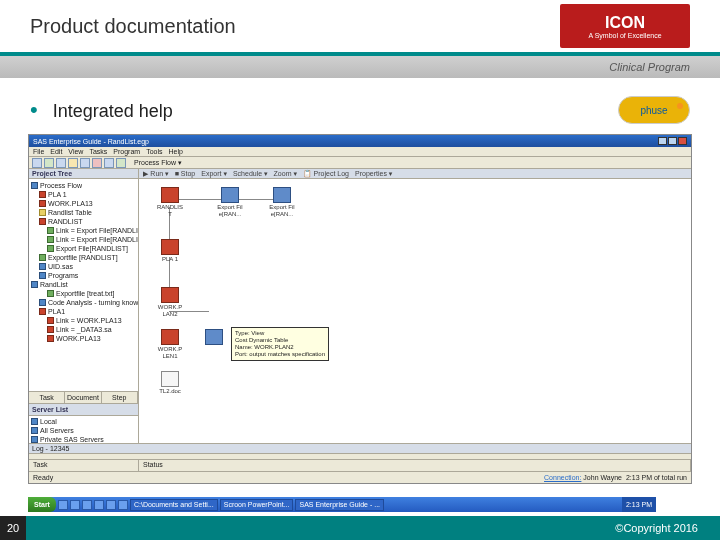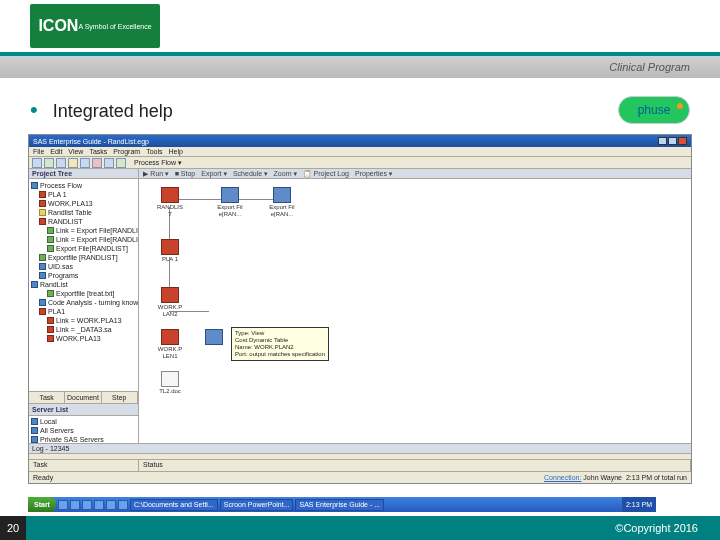--- a/index.html
+++ b/index.html
@@ -1,27 +1,27 @@
 <!DOCTYPE html>
 <html><head>
 <meta charset="utf-8">
 <style>
   * { box-sizing: border-box; margin: 0; padding: 0; }
   body { width: 720px; height: 540px; font-family: Arial, sans-serif; background: #fff; position: relative; }
 
   .header-bar { height: 56px; background: #fff; border-bottom: 4px solid #008b8b; display: flex; align-items: center; padding: 0 30px; justify-content: space-between; }
   .header-title { font-size: 20px; color: #333; }
-  .logo-icon { width: 130px; height: 44px; background: #15803d; color: #fff; display: flex; flex-direction: row; align-items: center; justify-content: center; font-weight: bold; font-size: 16px; border-radius: 2px; }
+  .logo-icon { width: 130px; height: 44px; background: #b91c1c; color: #fff; display: flex; flex-direction: column; align-items: center; justify-content: center; font-weight: bold; font-size: 16px; border-radius: 2px; }
   .logo-icon small { font-size: 7px; font-weight: normal; }
   .sub-bar { height: 22px; background: linear-gradient(#d0d0d0,#bababa); text-align: right; padding-right: 30px; font-size: 11px; color: #555; line-height: 22px; font-style: italic; }
 
   .content { padding: 18px 30px 4px 30px; }
   .bullet { font-size: 18px; color: #222; display: flex; align-items: center; justify-content: space-between; gap: 27px; }
   .bullet .dot { color: #008b8b; margin-right: 10px; font-size: 22px; }
-  .phuse-logo { width: 72px; height: 28px; border: 1px solid #ccc; border-radius: 14px; display: flex; align-items: center; justify-content: center; font-size: 12px; color: #0a5aa0; background: #22c55e; position: relative; }
+  .phuse-logo { width: 72px; height: 28px; border: 1px solid #ccc; border-radius: 14px; display: flex; align-items: center; justify-content: center; font-size: 10px; color: #0a5aa0; background: #eab308; position: relative; }
   .phuse-logo::after { content:""; width:6px; height:6px; background:#f7941e; border-radius:50%; position:absolute; right:6px; top:6px; }
 
   .app-window { margin: 6px 28px 0 28px; height: 350px; border: 1px solid #888; background: #ece9d8; font-size: 7px; color: #222; display: flex; flex-direction: column; }
   .titlebar { height: 12px; background: linear-gradient(#2a6cc9,#1e4e9e); color: #fff; padding: 0 4px; display: flex; align-items: center; justify-content: space-between; }
   .win-controls span { display:inline-block; width:9px; height:8px; background:#d84f3f; margin-left:1px; border:1px solid #333; }
   .win-controls span:first-child, .win-controls span:nth-child(2){ background:#bcd5f0; }
   .menubar { height: 10px; background: #ece9d8; border-bottom: 1px solid #aca899; padding-left: 4px; display: flex; gap: 6px; align-items: center; }
   .toolbar { height: 12px; background: #ece9d8; border-bottom: 1px solid #aca899; display: flex; align-items: center; gap: 2px; padding: 0 3px; }
   .tool-ico { width: 10px; height: 10px; background: #c9d8ef; border: 1px solid #7a96b8; }
   .tool-ico.g { background:#d3e6c8; } .tool-ico.y { background:#f8e6b0; } .tool-ico.r{background:#eec0c0;}
@@ -66,20 +66,21 @@
   .winxp-taskbar .tray { margin-left:auto; background:#1e50a8; height:100%; padding:0 4px; display:flex; align-items:center; }
   .winxp-taskbar .ql { width:10px; height:10px; background:#6aa0ee; margin-left:2px; border:1px solid #2a5aa8; }
 
   .slide-footer { position:absolute; bottom:0; left:0; right:0; height:24px; background:#008080; display:flex; justify-content:space-between; align-items:center; padding:0 22px; color:#fff; font-size:11px; }
   .slide-num { position:absolute; left:0; bottom:0; background:#222; color:#fff; width:26px; height:24px; display:flex; align-items:center; justify-content:center; font-size:11px; }
 </style>
 </head>
 <body>
 
 <div class="header-bar">
+  <div class="header-title">Product documentation</div>
   <div class="logo-icon">
     <span>ICON</span>
     <small>A Symbol of Excellence</small>
   </div>
 </div>
 <div class="sub-bar">Clinical Program</div>
 
 <div class="content">
   <div class="bullet">
     <div>

